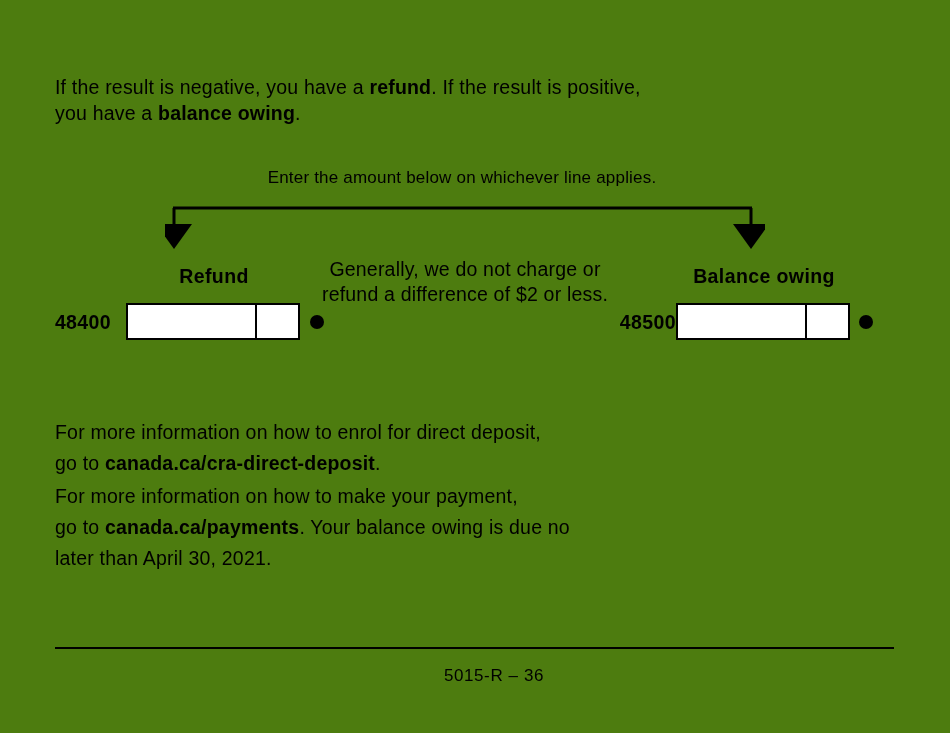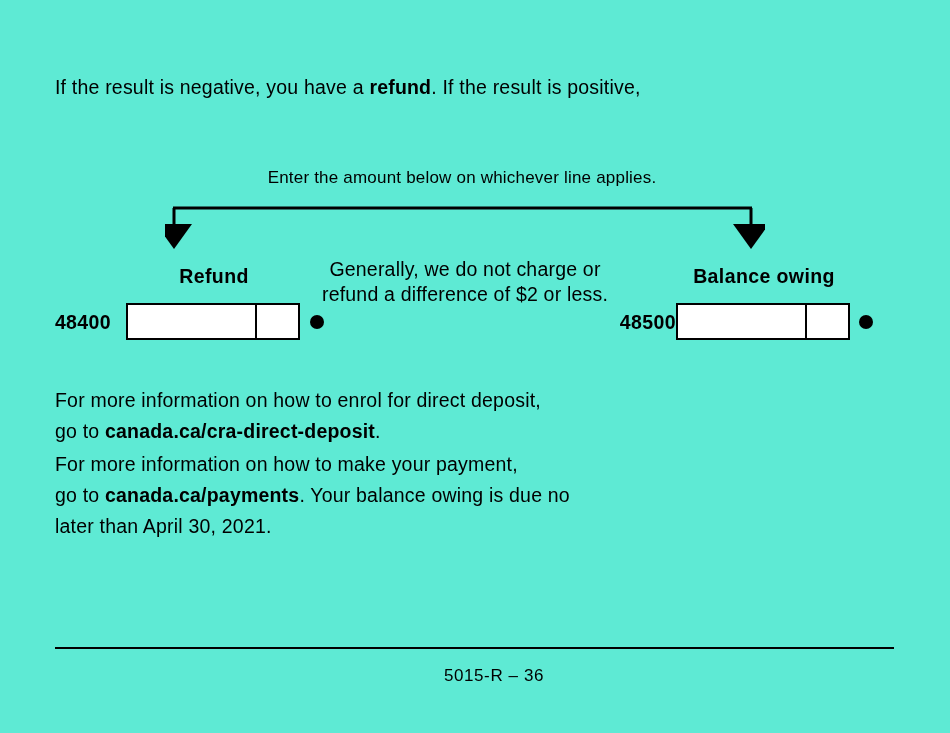--- a/index.html
+++ b/index.html
@@ -9,21 +9,21 @@
     background: #ffffff;
   }
   body {
     font-family: "Liberation Sans", sans-serif;
     color: #000000;
   }
   #page {
     position: relative;
     width: 950px;
     height: 733px;
-    background: #5eead4;
+    background: #4d7c0f;
     overflow: hidden;
   }
 
   
   .intro {
     position: absolute;
     left: 55px;
     top: 74px;
     width: 800px;
     font-size: 19.5px;
@@ -127,20 +127,21 @@
   .dot-owing  { left: 859px; }
 
   
   .info {
     position: absolute;
     left: 55px;
     font-size: 19.5px;
     line-height: 31px;
     letter-spacing: 0.2px;
     width: 800px;
+    margin-top: 32px;
   }
   .info .ln { display: block; white-space: pre; }
   .info-deposit { top: 385px; }
   .info-payment { top: 449px; }
 
   
   .footer-rule {
     position: absolute;
     left: 55px;
     top: 647px;
@@ -159,20 +160,21 @@
     margin-left: 19px;
   }
 </style>
 </head>
 <body>
 
 <div id="page">
 
   <div class="intro">
     <span class="ln"><span>If the result is negative, you have a </span><b>refund</b><span>. If the result is positive,</span></span>
+    <span class="ln"><span>you have a </span><b>balance owing</b><span>.</span></span>
   </div>
 
   <div class="enter-line">Enter the amount below on whichever line applies.</div>
 
   <div class="bracket">
     <svg width="600" height="56" viewBox="0 0 600 56" xmlns="http://www.w3.org/2000/svg">
 
       <path d="M 8 8 L 587 8" stroke="#000" stroke-width="3" fill="none"></path>
 
       <path d="M 9 8 L 9 26" stroke="#000" stroke-width="3" fill="none"></path>

